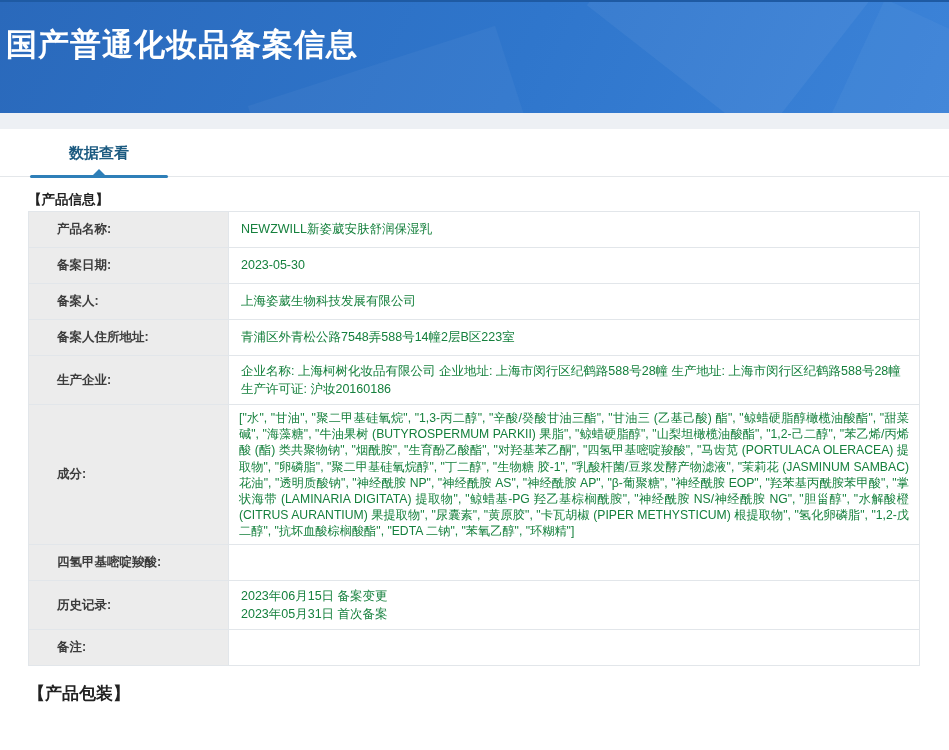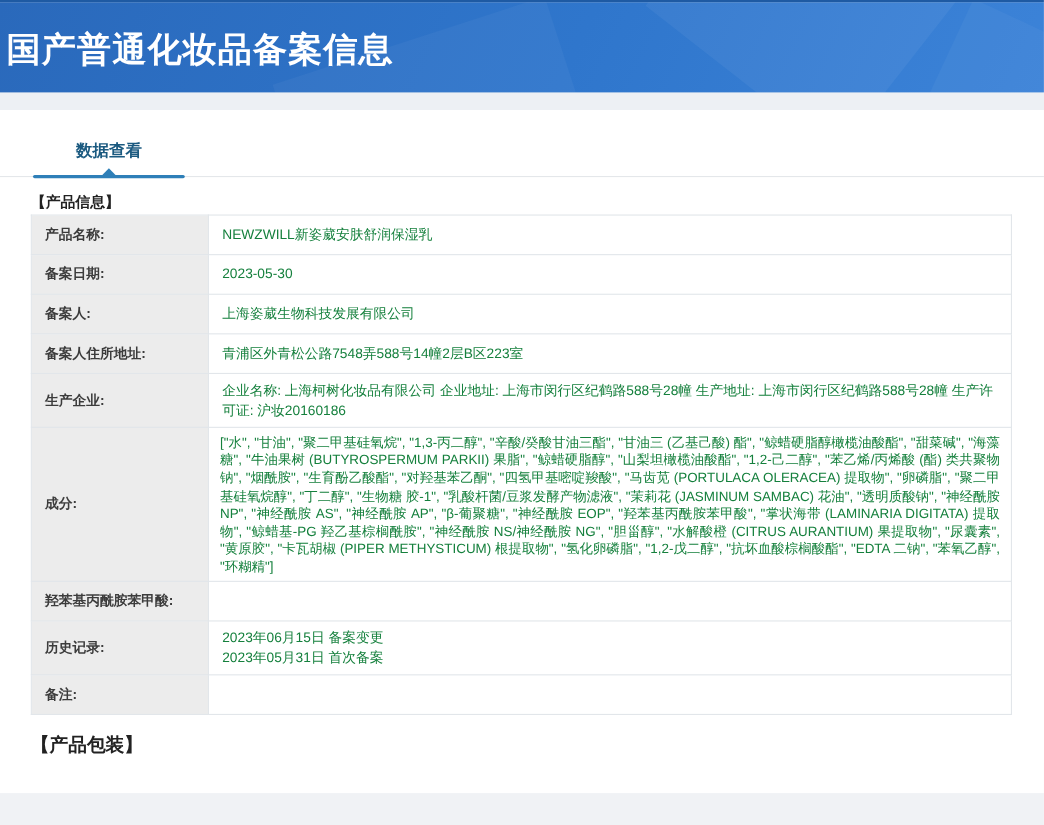--- a/index.html
+++ b/index.html
@@ -6,40 +6,40 @@
   html, body { margin: 0; padding: 0; }
   body {
     width: 949px; height: 750px; overflow: hidden;
     background: #f0f2f5;
     font-family: "Liberation Sans", "DejaVu Sans", sans-serif;
     color: #333;
   }
 
   
   .banner {
-    position: relative; height: 84px; overflow: hidden;
+    position: relative; height: 113px; overflow: hidden;
     background: linear-gradient(115deg, #2a69bb 0%, #2f76cc 55%, #3c83d8 100%);
     border-top: 2px solid #1e5aa3;
   }
   .banner-title {
     margin: 0; padding: 22px 0 0 6px;
     color: #ffffff; font-size: 31px; font-weight: bold; letter-spacing: 1px;
   }
   .deco { position: absolute; background: rgba(255,255,255,0.05); }
   .deco-1 { width: 220px; height: 180px; right: 110px; top: -90px; transform: rotate(38deg); }
   .deco-2 { width: 140px; height: 140px; right: -40px; top: 20px; transform: rotate(25deg); background: rgba(255,255,255,0.04); }
   .deco-3 { width: 260px; height: 120px; left: 260px; bottom: -70px; transform: rotate(-18deg); background: rgba(255,255,255,0.04); }
 
   .gray-band { height: 16px; background: #edf0f4; }
 
   
   .card { background: #ffffff; height: 621px; }
 
   
-  .tab-bar { position: relative; padding-top: 28px; border-bottom: 1px solid #e4e7ea; }
+  .tab-bar { position: relative; padding-top: 15px; border-bottom: 1px solid #e4e7ea; }
   .tab {
     position: relative; display: inline-block; margin-left: 30px; width: 138px;
     text-align: center; padding-bottom: 13px;
     color: #1b5a80; font-size: 15px; font-weight: bold; cursor: pointer;
   }
   .tab-underline {
     position: absolute; left: 0; right: 0; bottom: -2px; height: 3px;
     background: #2e7fb8; border-radius: 2px;
   }
   .tab-caret {
@@ -57,23 +57,23 @@
 
   
   .info-table {
     margin-left: 28px; width: 892px;
     border-collapse: collapse;
     border: 1px solid #a9b2bb;
     font-size: 12.5px;
   }
   .info-table td { border: 1px solid #e2e6ea; vertical-align: middle; }
   .info-table td.lbl {
-    width: 161px; background: #ececec;
+    width: 200px; background: #ececec;
     font-weight: bold; color: #3c3c3c;
-    padding: 9px 8px 9px 12px;
+    padding: 9px 8px 9px 28px;
   }
   .info-table td.val {
     color: #15803d; padding: 6px 12px;
     white-space: pre-line; line-height: 1.45;
   }
   .info-table td.val.ingredients {
     text-align: justify; font-size: 12.2px; line-height: 1.32; padding: 5px 10px;
   }
   .info-table tr.slim td { height: 30px; }
 
@@ -124,21 +124,21 @@
       </tr>
       <tr>
         <td class="lbl">生产企业:</td>
         <td class="val">企业名称: 上海柯树化妆品有限公司 企业地址: 上海市闵行区纪鹤路588号28幢 生产地址: 上海市闵行区纪鹤路588号28幢 生产许可证: 沪妆20160186</td>
       </tr>
       <tr>
         <td class="lbl">成分:</td>
         <td class="val ingredients">["水", "甘油", "聚二甲基硅氧烷", "1,3-丙二醇", "辛酸/癸酸甘油三酯", "甘油三 (乙基己酸) 酯", "鲸蜡硬脂醇橄榄油酸酯", "甜菜碱", "海藻糖", "牛油果树 (BUTYROSPERMUM PARKII) 果脂", "鲸蜡硬脂醇", "山梨坦橄榄油酸酯", "1,2-己二醇", "苯乙烯/丙烯酸 (酯) 类共聚物钠", "烟酰胺", "生育酚乙酸酯", "对羟基苯乙酮", "四氢甲基嘧啶羧酸", "马齿苋 (PORTULACA OLERACEA) 提取物", "卵磷脂", "聚二甲基硅氧烷醇", "丁二醇", "生物糖 胶-1", "乳酸杆菌/豆浆发酵产物滤液", "茉莉花 (JASMINUM SAMBAC) 花油", "透明质酸钠", "神经酰胺 NP", "神经酰胺 AS", "神经酰胺 AP", "β-葡聚糖", "神经酰胺 EOP", "羟苯基丙酰胺苯甲酸", "掌状海带 (LAMINARIA DIGITATA) 提取物", "鲸蜡基-PG 羟乙基棕榈酰胺", "神经酰胺 NS/神经酰胺 NG", "胆甾醇", "水解酸橙 (CITRUS AURANTIUM) 果提取物", "尿囊素", "黄原胶", "卡瓦胡椒 (PIPER METHYSTICUM) 根提取物", "氢化卵磷脂", "1,2-戊二醇", "抗坏血酸棕榈酸酯", "EDTA 二钠", "苯氧乙醇", "环糊精"]</td>
       </tr>
       <tr class="slim">
-        <td class="lbl">羟苯基丙酰胺苯甲酸:</td>
+        <td class="lbl">四氢甲基嘧啶羧酸:</td>
         <td class="val"></td>
       </tr>
       <tr>
         <td class="lbl">历史记录:</td>
         <td class="val">2023年06月15日 备案变更
 2023年05月31日 首次备案</td>
       </tr>
       <tr class="slim">
         <td class="lbl">备注:</td>
         <td class="val"></td>

